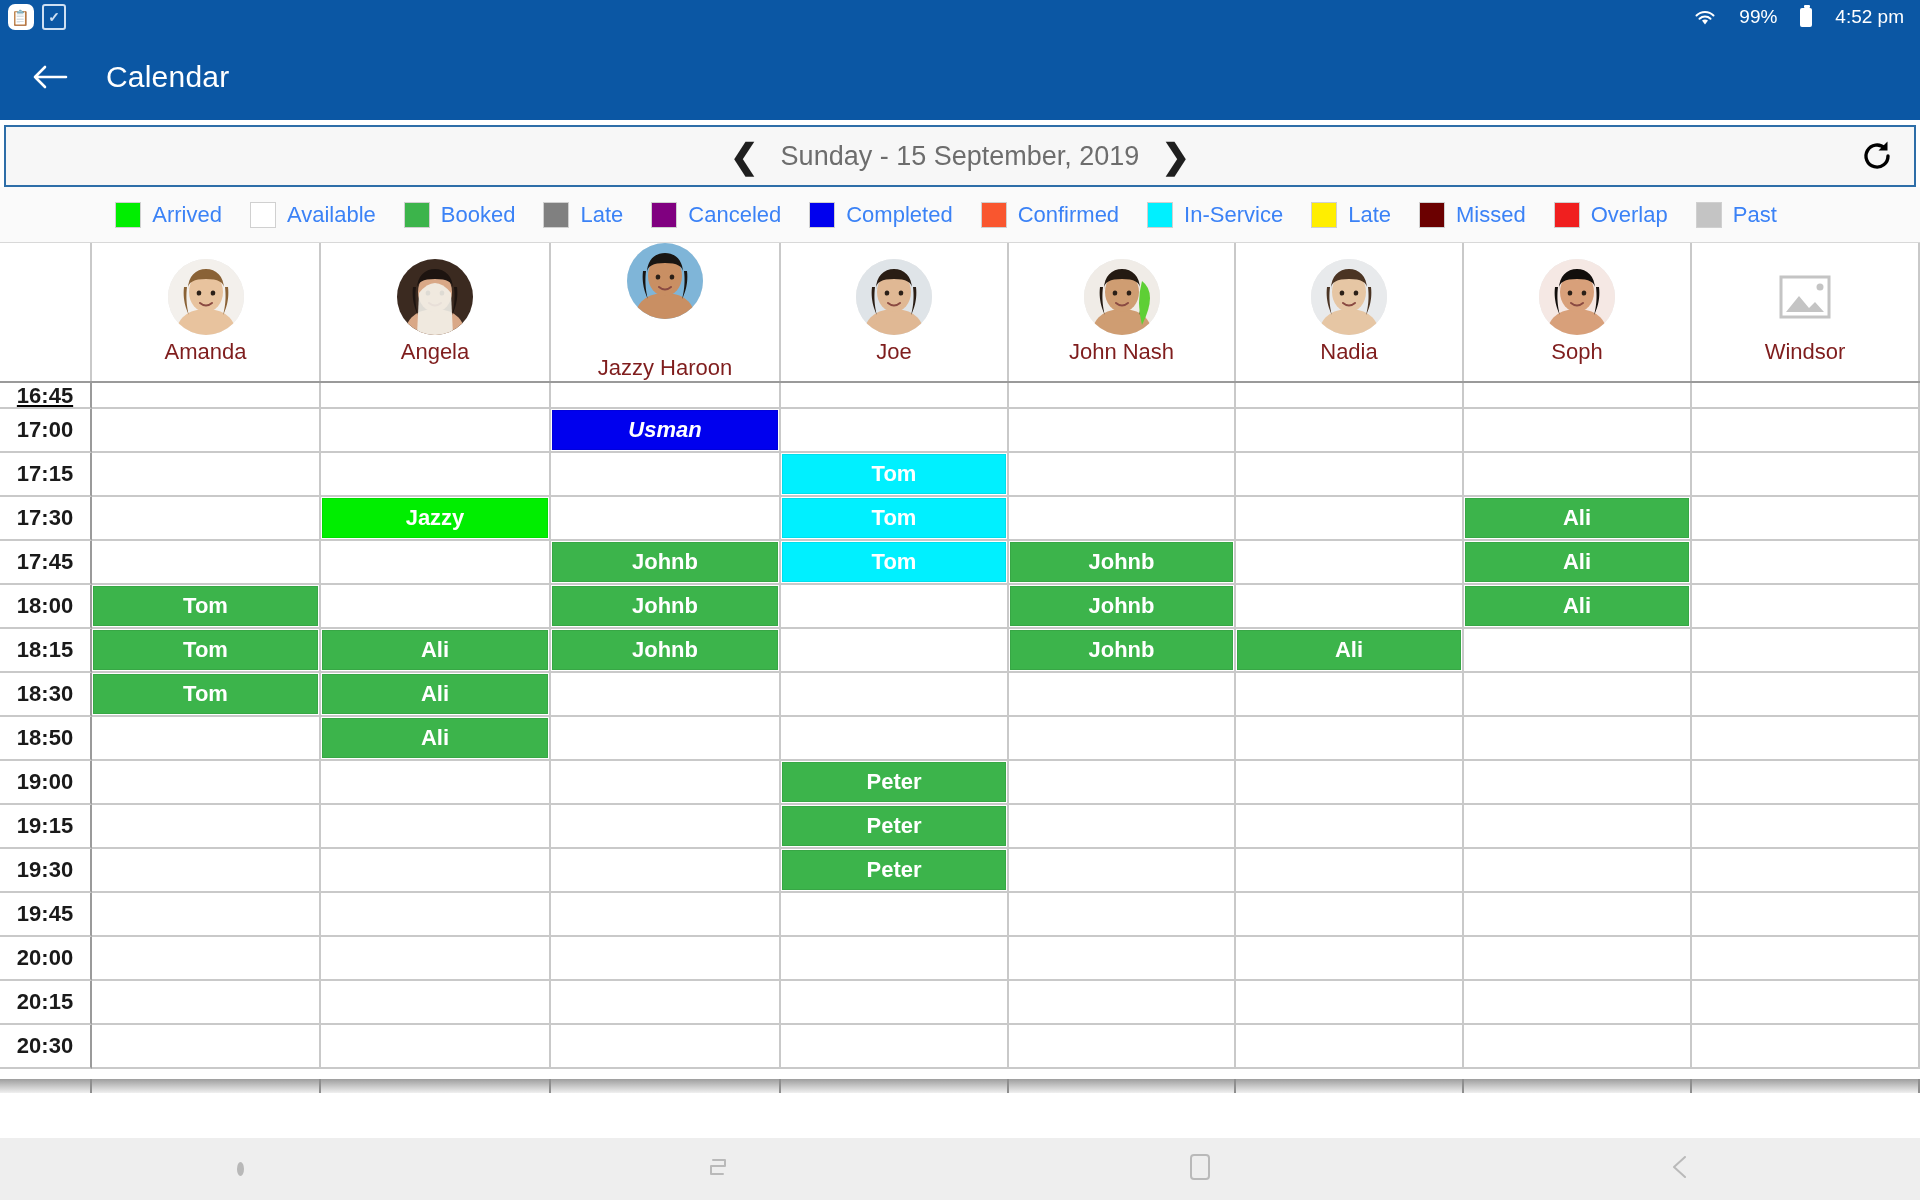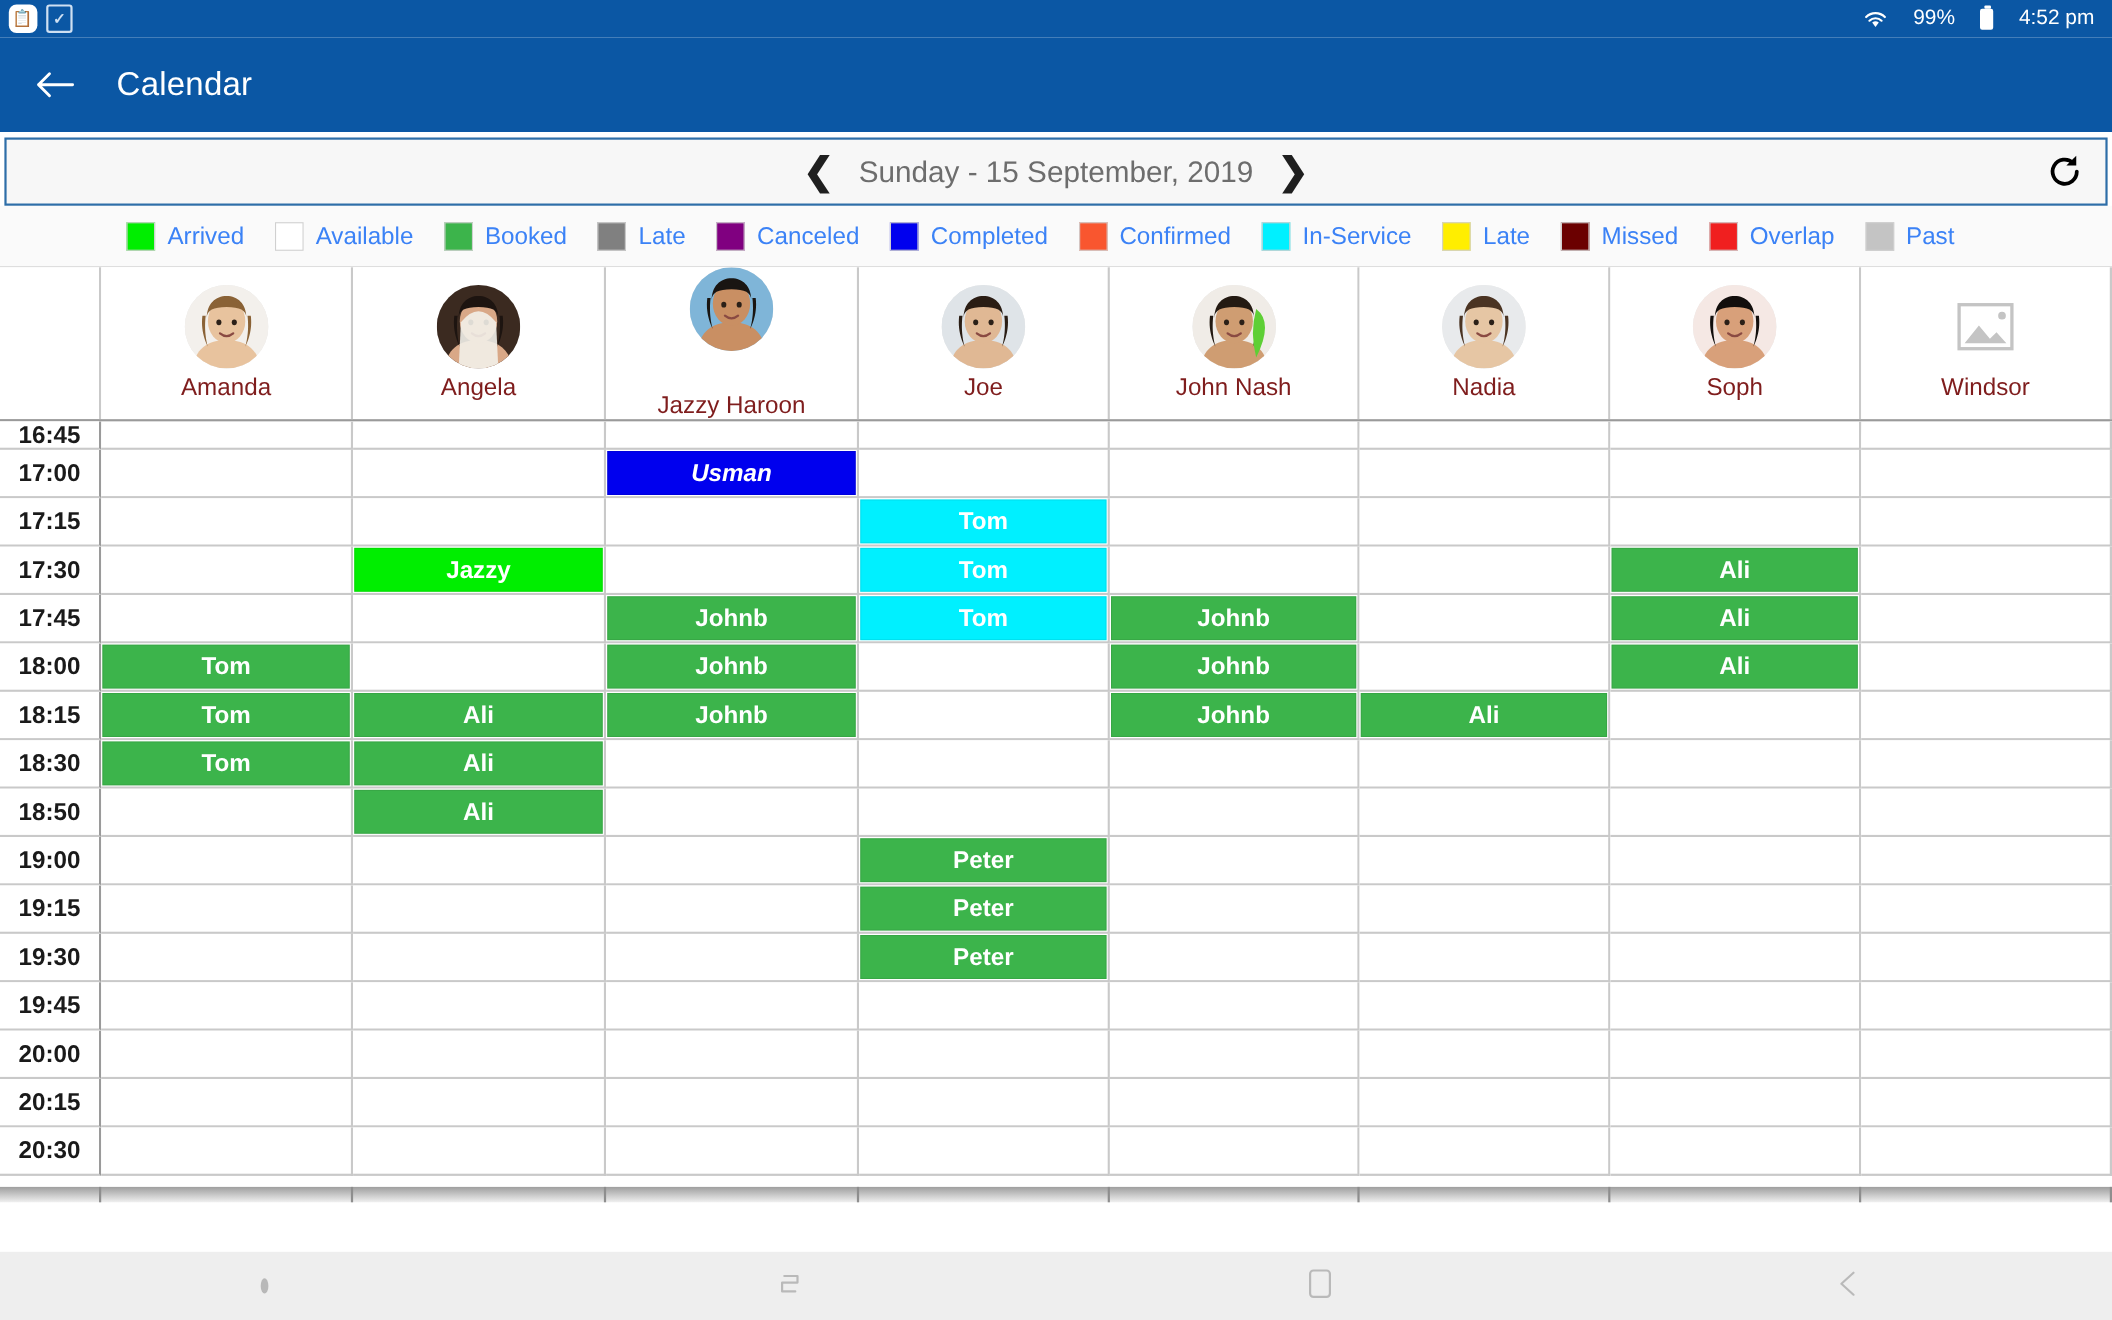--- a/index.html
+++ b/index.html
@@ -100,21 +100,21 @@
     border-right:2px solid #c9c9c9; border-bottom:2px solid #c9c9c9;
     background:#ffffff; position:relative;
     display:flex; align-items:center; justify-content:center;
   }
   .appt{
     position:absolute; left:1px; right:1px; top:1px; bottom:1px;
     display:flex;align-items:center;justify-content:center;
     font-size:22px; font-weight:bold; color:#ffffff;
     border:1px solid rgba(0,0,0,.07);
   }
-  .row-partial{ height:26px; overflow:hidden; }
+  .row-partial{ height:26px; overflow:hidden;text-decoration:underline; }
   .row-partial .time-cell{ align-items:flex-start; }
 
   #top-shadow{
     position:absolute; top:0; left:92px; right:0; height:14px;
     background:linear-gradient(to bottom, rgba(120,120,120,.45), rgba(120,120,120,0));
     pointer-events:none;
   }
   #bottom-scroll-bar{
     position:absolute; bottom:0; left:0; right:0; height:14px;
     background:linear-gradient(to bottom, #9e9e9e, #f0f0f0);

